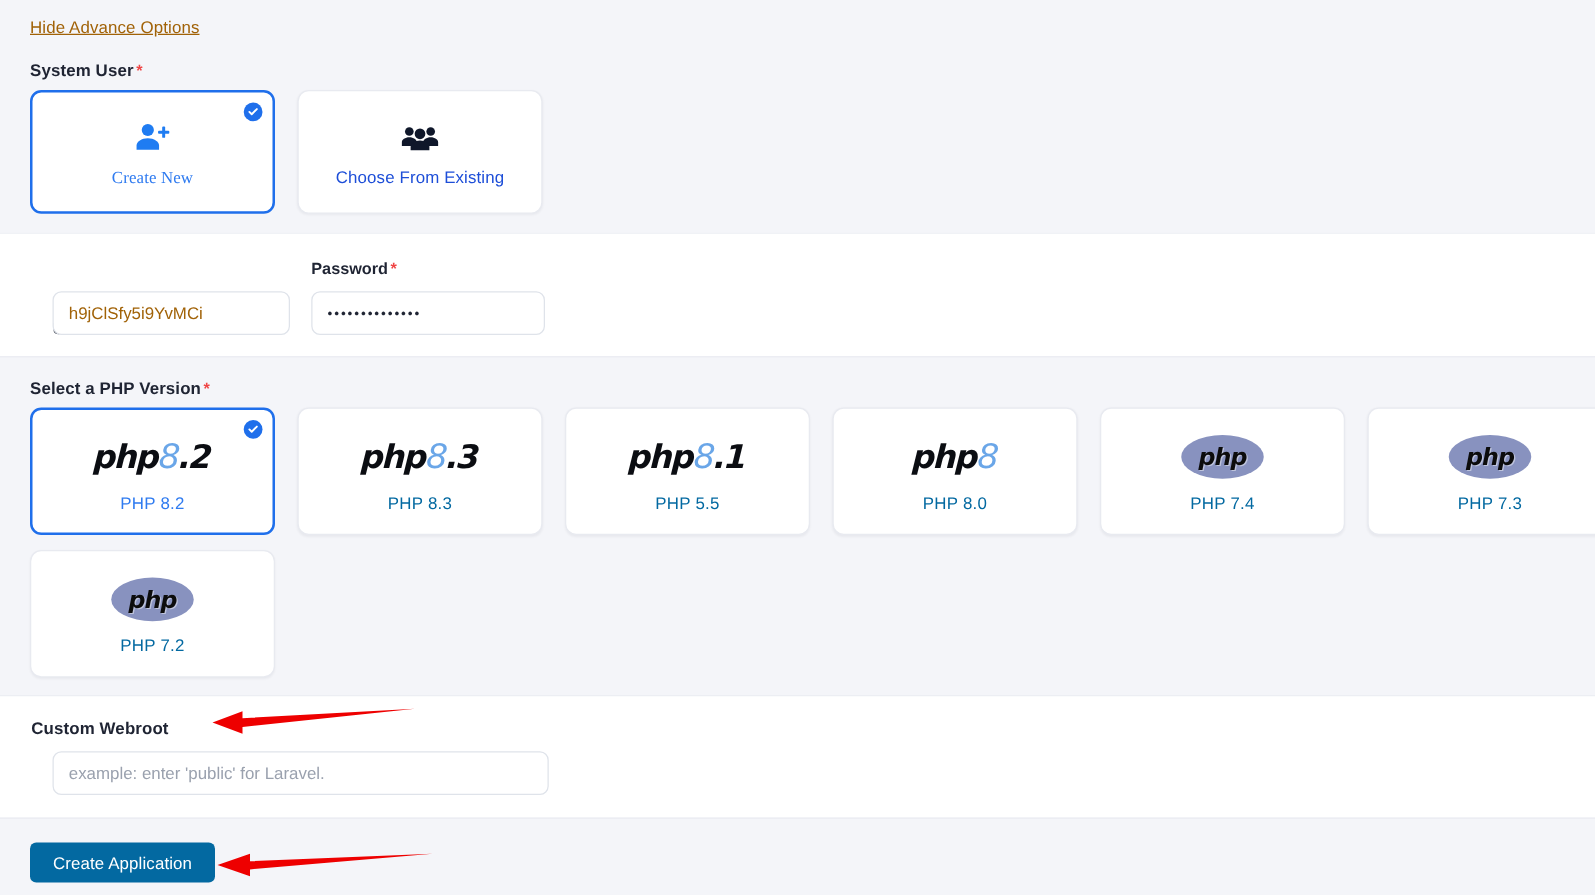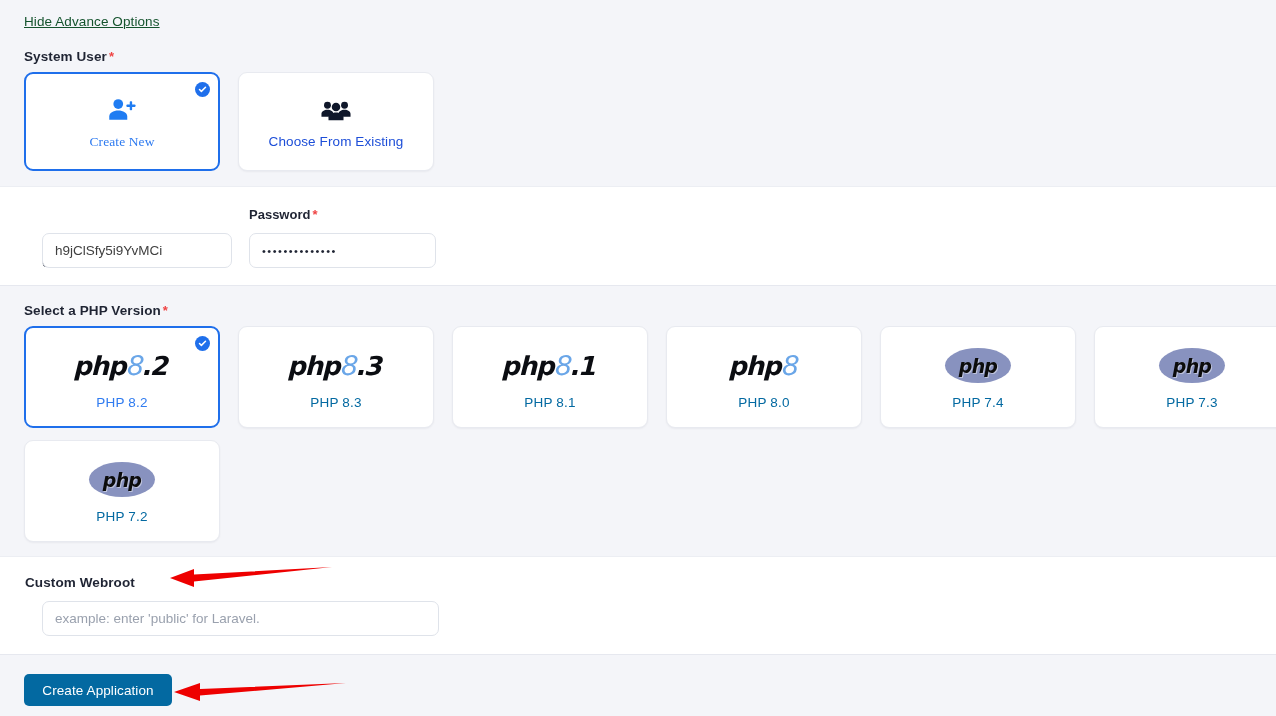--- a/index.html
+++ b/index.html
@@ -10,21 +10,21 @@
     background: #f4f5f9;
     font-family: "Liberation Sans", sans-serif;
     -webkit-font-smoothing: antialiased;
   }
   .page { position: relative; width: 1276px; height: 716px; }
 
   
   .adv-link {
     position: absolute; left: 24px; top: 14px;
     font-size: 13.5px; font-weight: 400;
-    color: #14532d; text-decoration: underline;
+    color: #a16207; text-decoration: underline;
     cursor: pointer; letter-spacing: .1px;
   }
 
   
   .sec-label {
     font-size: 13.5px; font-weight: 700; color: #1f2433;
     letter-spacing: .1px;
   }
   .req { color: #ef4444; font-weight: 700; margin-left: 2px; font-size: 13px; }
 
@@ -70,21 +70,21 @@
 
   
   .field-label { font-size: 13px; font-weight: 700; color: #1f2433; }
   .inp {
     display: block;
     border: 1px solid #dfe3ea;
     border-radius: 7px;
     background: #fff;
     font-family: "Liberation Sans", sans-serif;
     font-size: 13.5px;
-    color: #404040;
+    color: #a16207;
     padding: 0 12px;
     outline: none;
   }
   .inp::placeholder { color: #9aa1ae; }
 
   
   .php-card {
     width: 196px; height: 102px;
     display: flex; flex-direction: column;
     align-items: center; justify-content: center;
@@ -214,21 +214,21 @@
       <div class="sel-card php-card">
         <div class="php-logo">
           <span class="wm8">php<span class="eight">8</span><span class="dotnum">.3</span></span>
         </div>
         <div class="php-cap">PHP 8.3</div>
       </div>
       <div class="sel-card php-card">
         <div class="php-logo">
           <span class="wm8">php<span class="eight">8</span><span class="dotnum">.1</span></span>
         </div>
-        <div class="php-cap">PHP 8.1</div>
+        <div class="php-cap">PHP 5.5</div>
       </div>
       <div class="sel-card php-card">
         <div class="php-logo">
           <span class="wm8">php<span class="eight">8</span><span class="dotnum"></span></span>
         </div>
         <div class="php-cap">PHP 8.0</div>
       </div>
       <div class="sel-card php-card">
         <div class="php-logo">
           <span class="oval">

